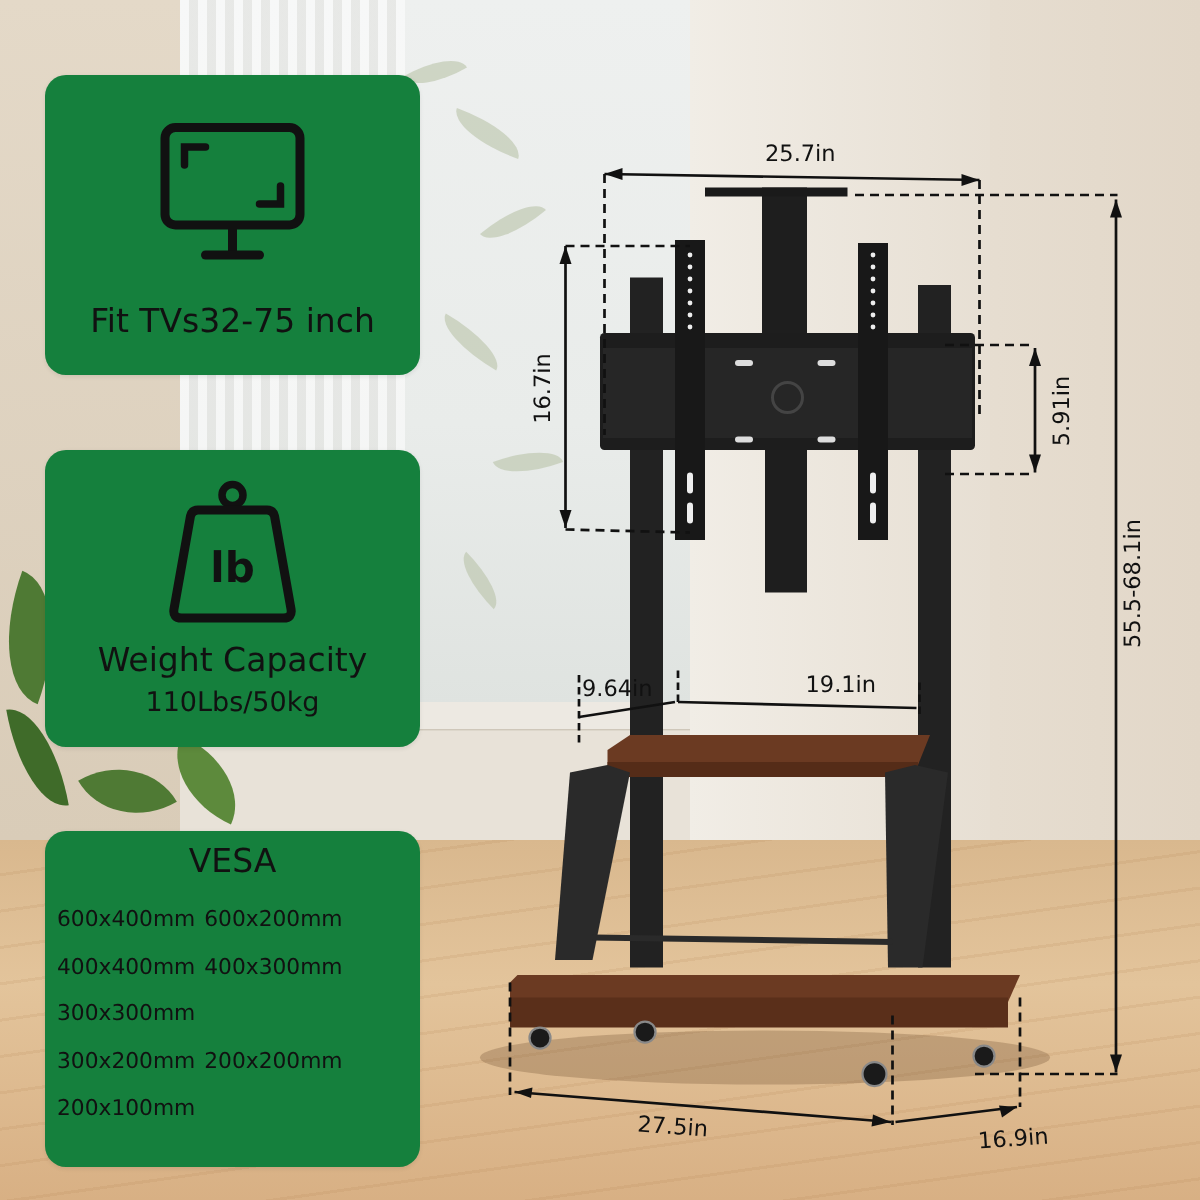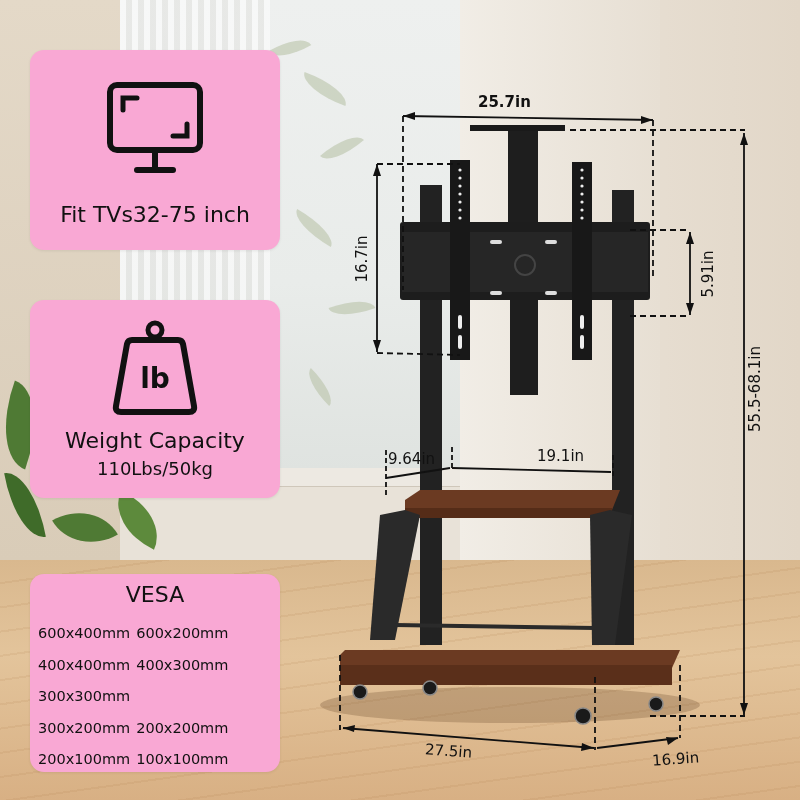--- a/index.html
+++ b/index.html
@@ -14,25 +14,25 @@
   .arch-inner { position:absolute; left:460px; top:0; width:200px; height:640px; background:linear-gradient(90deg,#f1ede6,#e7dfd3); }
   .floor { position:absolute; left:0; top:560px; width:800px; height:240px;
      background:linear-gradient(180deg,#d9b88e 0%,#e3c49b 40%,#d8b084 100%); }
   .floor-lines { position:absolute; left:0; top:560px; width:800px; height:240px;
      background:repeating-linear-gradient(172deg,rgba(255,255,255,0) 0 22px,rgba(170,120,70,.12) 22px 24px); }
   .sill { position:absolute; left:120px; top:468px; width:340px; height:18px; background:#ede9e2; border-bottom:1px solid #cfc7ba; }
   .leaf { position:absolute; background:#4f7a34; border-radius:0 100% 0 100%; }
   .twig { position:absolute; background:#b9c3a8; border-radius:0 100% 0 100%; opacity:.6; }
 
   
-  .card { position:absolute; left:30px; width:250px; background:#f9a8d4; border-radius:14px;
+  .card { position:absolute; left:30px; width:250px; background:#15803d; border-radius:14px;
           box-shadow:0 1px 3px rgba(0,0,0,.08); text-align:center; color:#111; }
   .card-tv { top:50px; height:200px; }
   .card-weight { top:300px; height:198px; }
-  .card-vesa { top:574px; height:198px; }
+  .card-vesa { top:554px; height:224px; }
   .card-title { font-size:22px; font-weight:500; }
   .card-tv .icon { position:absolute; left:75px; top:30px; width:100px; height:100px; }
   .card-tv .card-title { position:absolute; left:0; right:0; top:152px; }
   .card-weight .icon { position:absolute; left:80px; top:18px; width:90px; height:100px; }
   .card-weight .line1 { position:absolute; left:0; right:0; top:128px; font-size:22px; }
   .card-weight .line2 { position:absolute; left:0; right:0; top:158px; font-size:18px; }
   .vesa-title { position:absolute; left:0; right:0; top:8px; font-size:22px; }
   .vesa-grid { position:absolute; left:8px; right:8px; top:44px; }
   .vesa-row { display:flex; gap:6px; font-size:14.5px; height:31.5px; line-height:31.5px; }
 
@@ -164,21 +164,21 @@
     <polygon points="690,232 686,244 694,244"></polygon>
     <polygon points="690,315 686,303 694,303"></polygon>
     <polygon points="744,133 740,145 748,145"></polygon>
     <polygon points="744,715 740,703 748,703"></polygon>
     <polygon points="343,728 355,725 354,732"></polygon>
     <polygon points="594,748 582,743 581,751"></polygon>
     <polygon points="678,738 666,737 668,745"></polygon>
   </g>
 </svg>
 
-<div class="dim" style="left:478px;top:93px;font-weight:bold;">25.7in</div>
+<div class="dim" style="left:510px;top:93px;">25.7in</div>
 <div class="dim vlabel" style="left:338px;top:250px;">16.7in</div>
 <div class="dim vlabel" style="left:684px;top:265px;">5.91in</div>
 <div class="dim vlabel" style="left:712px;top:380px;">55.5-68.1in</div>
 <div class="dim" style="left:388px;top:450px;">9.64in</div>
 <div class="dim" style="left:508px;top:447px;margin-left:29px;">19.1in</div>
 <div class="dim" style="left:425px;top:742px;transform:rotate(4deg);">27.5in</div>
 <div class="dim" style="left:652px;top:750px;transform:rotate(-4deg);">16.9in</div>
 
 <div class="card card-tv">
   <svg class="icon" viewBox="0 0 100 100">
@@ -214,16 +214,15 @@
       </div>
     <div class="vesa-row">
         <span>300x300mm</span>
       </div>
     <div class="vesa-row">
         <span>300x200mm</span>
         <span>200x200mm</span>
       </div>
     <div class="vesa-row">
         <span>200x100mm</span>
-        <span>100x100mm</span>
       </div>
   </div>
 </div>
 
 </body></html>

